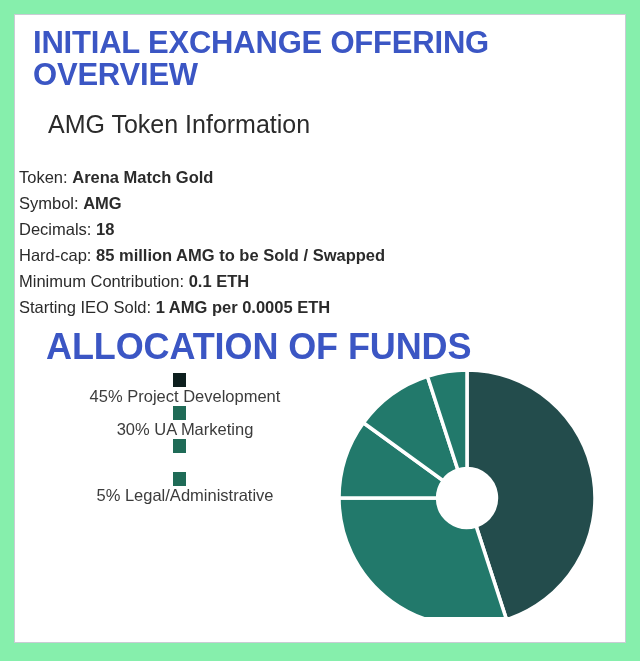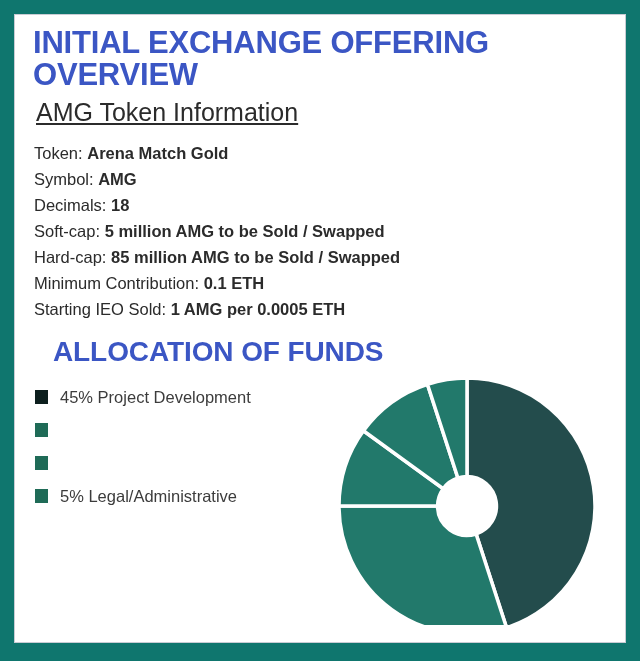--- a/index.html
+++ b/index.html
@@ -12,21 +12,21 @@
     height: 661px;
     overflow: hidden;
     font-family: "Liberation Sans", sans-serif;
   }
 
   
   #poster {
     position: relative;
     width: 640px;
     height: 661px;
-    background: #0f766e;
+    background: #86efac;
     box-sizing: border-box;
     padding: 14px 14px 18px 14px;
   }
 
   
   #card {
     position: relative;
     width: 100%;
     height: 100%;
     background: #ffffff;
@@ -44,67 +44,67 @@
     letter-spacing: -0.2px;
     margin: 0;
     padding: 12px 6px 0 18px;
     white-space: pre-line;
   }
   .h2 {
     color: #2b2b2b;
     font-weight: normal;
     font-size: 25px;
     line-height: 1.1em;
-    margin: 4px;
+    margin: 16px;
     padding: 4px 6px 0 17px;
-    text-decoration: underline;
   }
 
   
   #spec-list {
     margin: 0;
-    padding: 10px 6px 0 19px;
+    padding: 10px 6px 0 4px;
     list-style: none;
   }
   #spec-list li {
     font-size: 16.5px;
     line-height: 26px;
     color: #2b2b2b;
     white-space: nowrap;
   }
   #spec-list li .k { font-weight: normal; }
   #spec-list li .v { font-weight: bold; }
 
   
   .h3 {
     color: #3b56c4;
     font-weight: bold;
-    font-size: 28px;
+    font-size: 36px;
     line-height: 1.05em;
-    margin: 8px;
+    margin: 1px;
     padding: 7px 6px 0 30px;
     letter-spacing: -0.1px;
   }
 
   
   #alloc {
     position: relative;
     height: 250px;
   }
 
   #legend {
     position: absolute;
     left: 20px;
     top: 6px;
     width: 300px;
   }
   .legend-item {
     display: flex;
     align-items: center;
     height: 33px;
+    flex-direction: column;
   }
   .legend-swatch {
     width: 13px;
     height: 14px;
     flex: 0 0 auto;
     margin-right: 12px;
   }
   .legend-label {
     font-size: 16.5px;
     color: #3c3c3c;
@@ -126,36 +126,36 @@
 <div id="poster">
   <div id="card">
 
     <h1 class="h1">INITIAL EXCHANGE OFFERING OVERVIEW</h1>
     <h2 class="h2">AMG Token Information</h2>
 
     <ul id="spec-list">
         <li><span class="k">Token:</span> <span class="v">Arena Match Gold</span></li>
         <li><span class="k">Symbol:</span> <span class="v">AMG</span></li>
         <li><span class="k">Decimals:</span> <span class="v">18</span></li>
-        <li><span class="k">Soft-cap:</span> <span class="v">5 million AMG to be Sold / Swapped</span></li>
         <li><span class="k">Hard-cap:</span> <span class="v">85 million AMG to be Sold / Swapped</span></li>
         <li><span class="k">Minimum Contribution:</span> <span class="v">0.1 ETH</span></li>
         <li><span class="k">Starting IEO Sold:</span> <span class="v">1 AMG per 0.0005 ETH</span></li>
       </ul>
 
     <h3 class="h3">ALLOCATION OF FUNDS</h3>
 
     <div id="alloc">
       <div id="legend">
           <div class="legend-item">
             <span class="legend-swatch" style="background: rgb(13, 31, 30);"></span>
             <span class="legend-label">45% Project Development</span>
           </div>
           <div class="legend-item">
             <span class="legend-swatch" style="background: rgb(31, 107, 87);"></span>
+            <span class="legend-label">30% UA Marketing</span>
           </div>
           <div class="legend-item">
             <span class="legend-swatch" style="background: rgb(31, 107, 87);"></span>
           </div>
           <div class="legend-item">
             <span class="legend-swatch" style="background: rgb(31, 107, 87);"></span>
             <span class="legend-label">5% Legal/Administrative</span>
           </div>
         </div>
 

